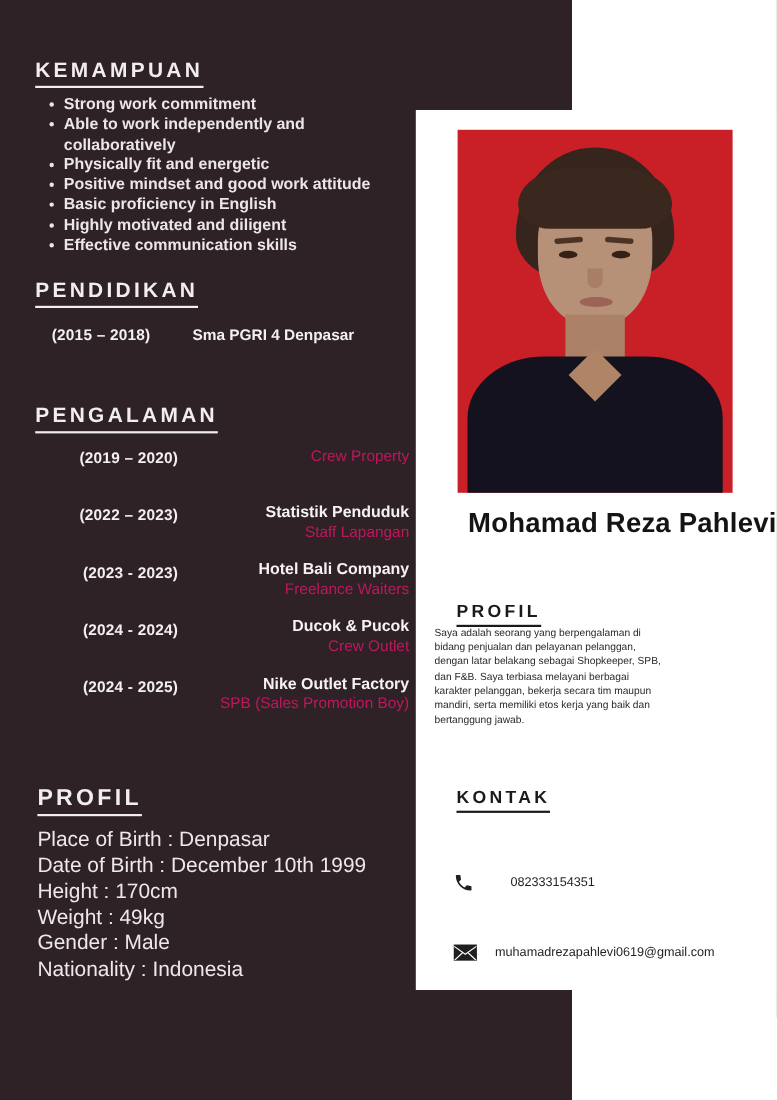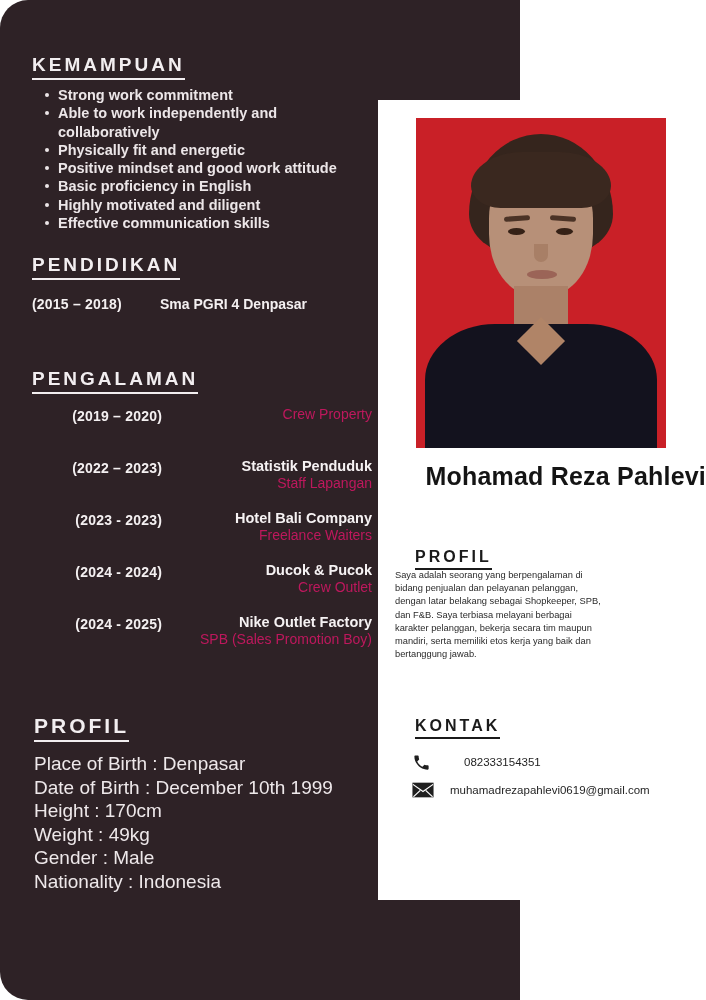--- a/index.html
+++ b/index.html
@@ -9,21 +9,20 @@
   }
   body {
     font-family: "Liberation Sans", sans-serif;
   }
   #page {
     position: relative;
     width: 706px;
     height: 1000px;
     overflow: hidden;
     background: #ffffff;
-    border-radius: 28px;
   }
 
   
   .dark-panel {
     position: absolute;
     left: 0;
     top: 0;
     width: 520px;
     height: 1000px;
     background: #2e2226;
@@ -78,21 +77,21 @@
     width: 4px;
     height: 4px;
     border-radius: 50%;
     background: #ece6e8;
   }
 
   #h-pendidikan { position: absolute; left: 32px; top: 254px; font-size: 19px; }
 
   .edu-row {
     position: absolute;
-    left: 32px;
+    left: 47px;
     top: 296px;
     width: 330px;
     font-size: 14px;
   }
   .edu-row .yr {
     display: inline-block;
     width: 128px;
     font-weight: bold;
     color: #f4f0f1;
     letter-spacing: 0.2px;
@@ -300,20 +299,21 @@
     position: absolute;
     left: 34px;
     top: 650px;
     width: 290px;
   }
   .contact-row {
     display: flex;
     align-items: center;
     height: 24px;
     margin-bottom: 4px;
+    margin-top: 40px;
   }
   .contact-row .ic {
     width: 30px;
     flex: 0 0 30px;
     display: flex;
     align-items: center;
     color: #1f1f1f;
   }
   .contact-row .txt {
     font-size: 11.5px;

